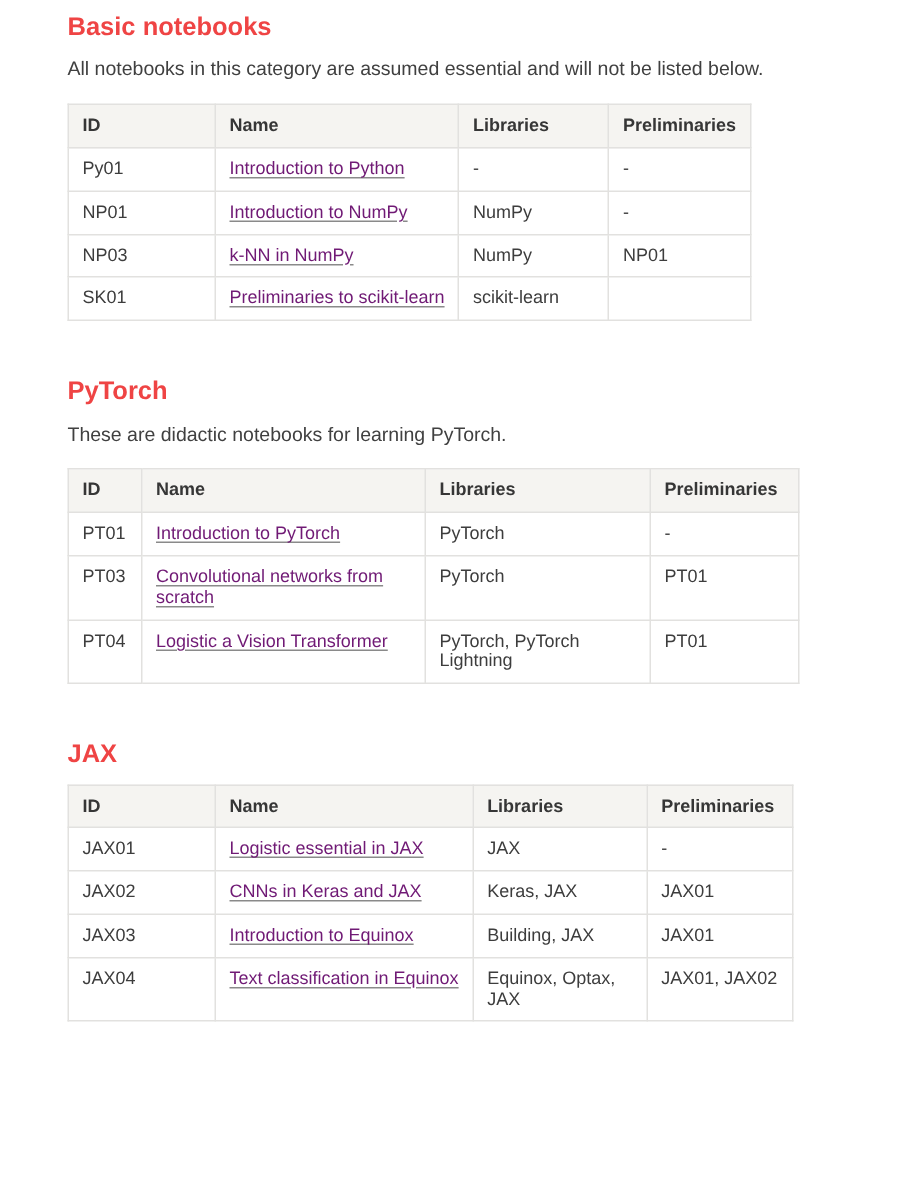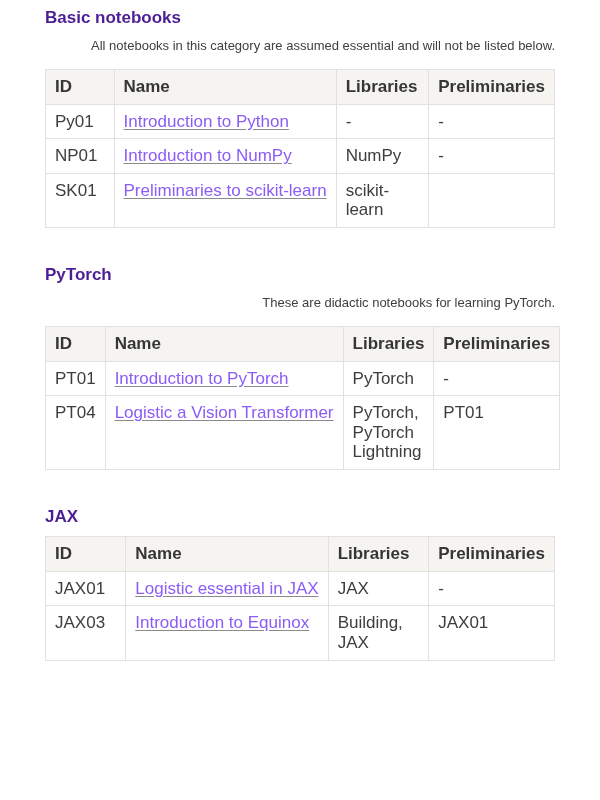--- a/index.html
+++ b/index.html
@@ -14,50 +14,49 @@
   }
   .content {
     padding: 8px 45px 0 45px;
   }
   .sec { padding-top: 37px; }
   .sec:first-child { padding-top: 0; }
   h2.sec-title {
     font-size: 17px;
     line-height: 1.2;
     font-weight: bold;
-    color: #4c1d95;
+    color: #ef4444;
     margin: 0 0 9px 0;
   }
   p.sec-desc {
     font-size: 13px;
     line-height: 1.45;
     color: #404040;
     margin: 0 0 13px 0;
-    text-align: right;
   }
   table.nb-table {
     border-collapse: collapse;
-    font-size: 17px;
+    font-size: 12px;
     margin: 0;
   }
   .nb-table th, .nb-table td {
     border: 1px solid #e2e1df;
     padding: 7px 9px;
     text-align: left;
     vertical-align: top;
     line-height: 1.15;
     color: #3d3d3d;
   }
   .nb-table th {
     background: #f5f4f1;
     font-weight: bold;
     color: #363636;
   }
   .nb-table a.nb-link {
-    color: #8b5cf6;
+    color: #701a75;
     text-decoration-color: #8a8a8a;
     text-underline-offset: 2px;
     white-space: nowrap;
     margin-top: 16px;
   }
   .nb-table a.nb-link.wrap { white-space: normal; }
   
   .t-basic   th:nth-child(1){width:98px}  .t-basic   th:nth-child(2){width:150px}
   .t-basic   th:nth-child(3){width:100px} .t-basic   th:nth-child(4){width:92px}
   .t-pytorch th:nth-child(1){width:49px}  .t-pytorch th:nth-child(2){width:189px}
@@ -89,20 +88,26 @@
             <td>-</td>
             <td>-</td>
           </tr>
           <tr>
             <td>NP01</td>
             <td><a href="#" class="nb-link">Introduction to NumPy</a></td>
             <td>NumPy</td>
             <td>-</td>
           </tr>
           <tr>
+            <td>NP03</td>
+            <td><a href="#" class="nb-link">k-NN in NumPy</a></td>
+            <td>NumPy</td>
+            <td>NP01</td>
+          </tr>
+          <tr>
             <td>SK01</td>
             <td><a href="#" class="nb-link">Preliminaries to scikit-learn</a></td>
             <td>scikit-learn</td>
             <td></td>
           </tr>
         </tbody>
     </table>
   </section>
 
   <section class="sec">
@@ -116,20 +121,26 @@
           <th>Libraries</th>
           <th>Preliminaries</th>
         </tr>
       </thead>
       <tbody>
           <tr>
             <td>PT01</td>
             <td><a href="#" class="nb-link">Introduction to PyTorch</a></td>
             <td>PyTorch</td>
             <td>-</td>
+          </tr>
+          <tr>
+            <td>PT03</td>
+            <td><a href="#" class="nb-link wrap">Convolutional networks from scratch</a></td>
+            <td>PyTorch</td>
+            <td>PT01</td>
           </tr>
           <tr>
             <td>PT04</td>
             <td><a href="#" class="nb-link">Logistic a Vision Transformer</a></td>
             <td>PyTorch, PyTorch Lightning</td>
             <td>PT01</td>
           </tr>
         </tbody>
     </table>
   </section>
@@ -146,24 +157,36 @@
         </tr>
       </thead>
       <tbody>
           <tr>
             <td>JAX01</td>
             <td><a href="#" class="nb-link">Logistic essential in JAX</a></td>
             <td>JAX</td>
             <td>-</td>
           </tr>
           <tr>
+            <td>JAX02</td>
+            <td><a href="#" class="nb-link">CNNs in Keras and JAX</a></td>
+            <td>Keras, JAX</td>
+            <td>JAX01</td>
+          </tr>
+          <tr>
             <td>JAX03</td>
             <td><a href="#" class="nb-link">Introduction to Equinox</a></td>
             <td>Building, JAX</td>
             <td>JAX01</td>
+          </tr>
+          <tr>
+            <td>JAX04</td>
+            <td><a href="#" class="nb-link">Text classification in Equinox</a></td>
+            <td>Equinox, Optax, JAX</td>
+            <td>JAX01, JAX02</td>
           </tr>
         </tbody>
     </table>
   </section>
 
   <section class="sec">
     
   </section>
 
 </div>

